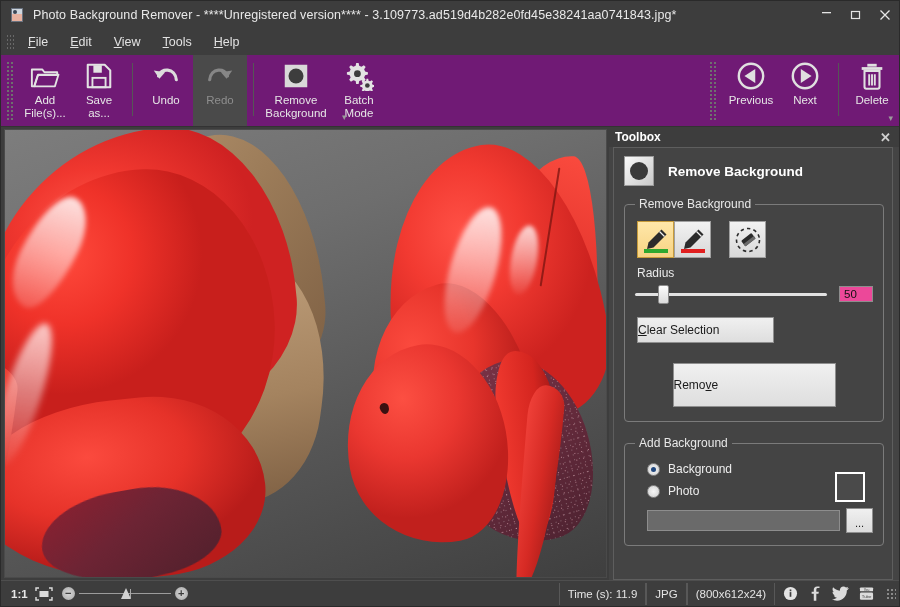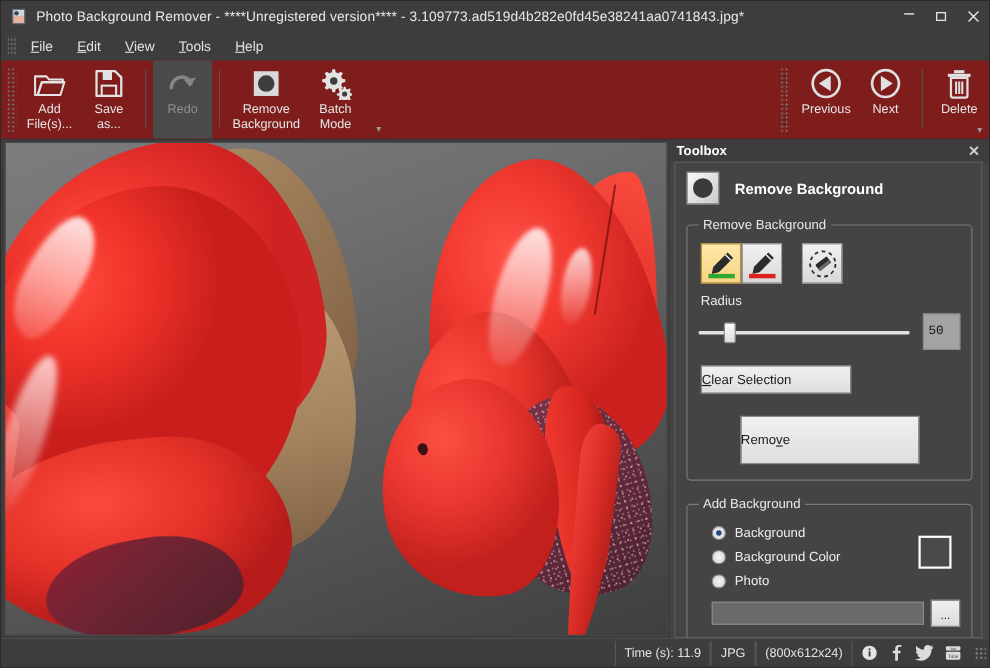--- a/index.html
+++ b/index.html
@@ -74,21 +74,21 @@
   }
   .menu-item {
     color: #e2e2e2; font-size: 12.5px;
     padding: 3px 11px;
   }
   .menu-item u { text-decoration: underline; }
 
   
   .toolbar {
     height: 72px; flex: 0 0 72px;
-    background: #7f1d1d;
+    background: #701a75;
     display: flex; align-items: stretch;
     position: relative;
     border-bottom: 1px solid #333;
   }
   .tb-grip {
     width: 9px; margin: 6px 3px 6px 5px;
     background-image: radial-gradient(#6f6f6f 0.8px, transparent 0.9px);
     background-size: 4px 4px;
   }
   .tb-sep {
@@ -380,26 +380,25 @@
     background: #e2e2e2; border-radius: 2px;
   }
   .slider .thumb {
     position: absolute; left: 12%; top: 0;
     width: 11px; height: 19px;
     background: linear-gradient(#fcfcfc, #dcdcdc);
     border: 1px solid #8d8d8d;
     border-radius: 2px;
   }
   .radius-value {
-    width: 34px; height: 33px;
-    background: #a3a3a3; border: 1px solid #8d8d8d;
+    width: 34px; height: 16px;
+    background: #ec4899; border: 1px solid #8d8d8d;
     color: #111; font-size: 11.5px;
     display: flex; align-items: center;
     padding-left: 4px;
-    font-family: Liberation Mono, monospace;
   }
 
   .btn {
     background: linear-gradient(#f0f0f0, #dedede);
     border: 1px solid #8f8f8f;
     color: #1a1a1a; font-size: 12px;
     display: flex; align-items: center; justify-content: flex-start;
   }
   .btn-clear { width: 137px; height: 26px; margin: 14px 0 0 2px; }
   .btn-remove { width: 163px; height: 44px; margin: 20px auto 2px auto; }
@@ -537,20 +536,27 @@
         <path d="M4 4h18l6 6v18H4z" fill="none" stroke="#e3e3e3" stroke-width="2.2" stroke-linejoin="round"></path>
         <rect x="10" y="4.5" width="9" height="8" fill="#e3e3e3"></rect>
         <rect x="9" y="18" width="14" height="10" fill="none" stroke="#e3e3e3" stroke-width="2"></rect>
       </svg>
       <span class="tb-label">Save
 as...</span>
     </div>
 
     <div class="tb-sep"></div>
 
+    <div class="tb-btn">
+      <svg class="ic" viewBox="0 0 32 32">
+        <path d="M8 16 C10 7, 26 7, 27 20" fill="none" stroke="#dcdcdc" stroke-width="3.4" stroke-linecap="round"></path>
+        <path d="M3 10 L9 19 L15 12 Z" fill="#dcdcdc"></path>
+      </svg>
+      <span class="tb-label">Undo</span>
+    </div>
 
     <div class="tb-btn disabled">
       <svg class="ic" viewBox="0 0 32 32">
         <path d="M24 16 C22 7, 6 7, 5 20" fill="none" stroke="#c8c8c8" stroke-width="3.4" stroke-linecap="round"></path>
         <path d="M29 10 L23 19 L17 12 Z" fill="#c8c8c8"></path>
       </svg>
       <span class="tb-label">Redo</span>
     </div>
 
 
@@ -710,38 +716,50 @@
           <legend>Add Background</legend>
 
           <div class="color-swatch"></div>
 
           <div class="radio-row">
             <span class="radio on"></span>
             <span class="radio-label">Background</span>
           </div>
           <div class="radio-row">
             <span class="radio"></span>
-            <span class="radio-label">Background Color</span>
-          </div>
-          <div class="radio-row">
-            <span class="radio"></span>
             <span class="radio-label">Photo</span>
           </div>
 
           <div class="photo-row">
             <div class="photo-input"></div>
             <div class="photo-browse">...</div>
           </div>
         </fieldset>
 
       </div>
     </div>
   </div>
 
   <div class="statusbar">
+    <div class="sb-zoom">
+      <span class="sb-ratio">1:1</span>
+      <span class="fitbox">
+        <svg width="18" height="14" viewBox="0 0 18 14">
+          <path d="M1 4V1h3 M14 1h3v3 M17 10v3h-3 M4 13H1v-3" fill="none" stroke="#dcdcdc" stroke-width="1.4"></path>
+          <rect x="4.5" y="4" width="9" height="6" fill="#dcdcdc"></rect>
+        </svg>
+      </span>
+      <span class="zbtn">−</span>
+      <span class="zslider">
+        <span class="ztrack"></span>
+        <span class="ztick"></span>
+        <span class="zthumb"></span>
+      </span>
+      <span class="zbtn">+</span>
+    </div>
 
     <div class="sb-spacer"></div>
 
     <div class="sb-cell">Time (s): 11.9</div>
     <div class="sb-cell">JPG</div>
     <div class="sb-cell">(800x612x24)</div>
 
     <div class="sb-social">
       <svg width="15" height="15" viewBox="0 0 16 16">
         <circle cx="8" cy="8" r="7" fill="#e4e4e4"></circle>

